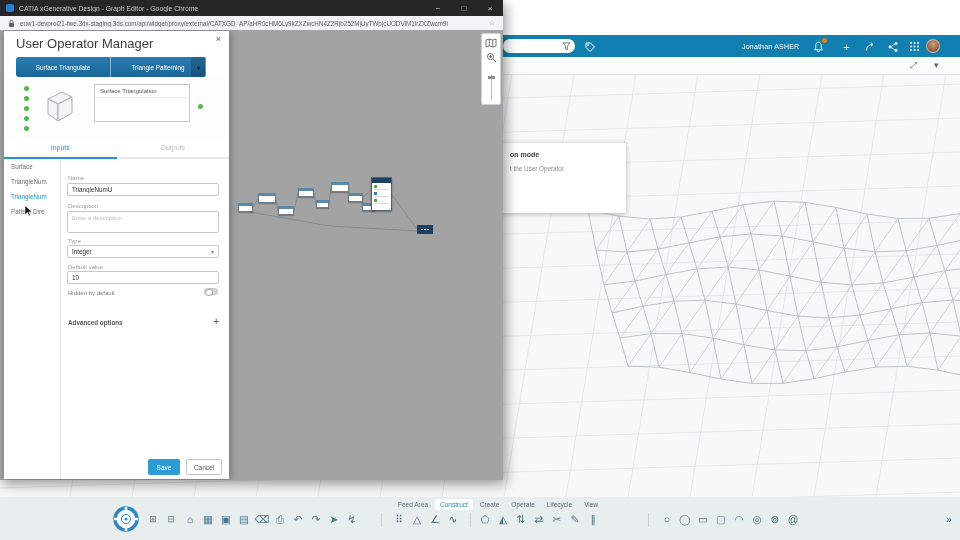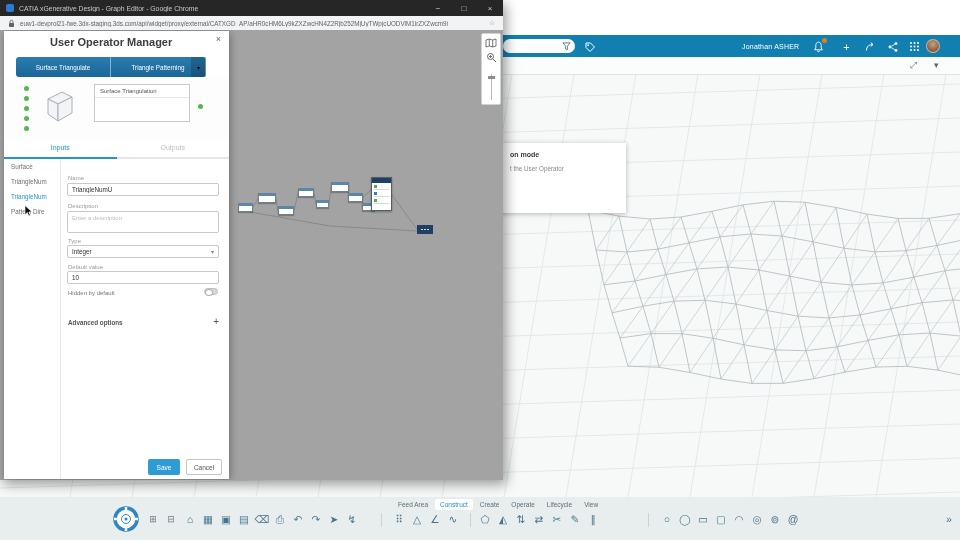--- a/index.html
+++ b/index.html
@@ -48,21 +48,21 @@
   .bignode .row{height:4px;margin:2px 2px 0 2px;border-bottom:1px solid #d9d9d9;position:relative;}
   .bignode .sq{position:absolute;left:0;top:0;width:3px;height:3px;}
   .darknode{position:absolute;left:417px;top:195px;width:16px;height:9px;background:#1d4063;display:flex;align-items:center;justify-content:center;gap:1px;}
   .darknode i{display:block;width:2px;height:1px;background:#cfd8e2;}
   .ztool{position:absolute;left:481px;top:3px;width:20px;height:72px;background:#fff;border:1px solid #cdd2d4;border-radius:2px;box-sizing:border-box;}
   .ztool .zi{display:flex;justify-content:center;margin-top:4px;}
   .ztrack{position:absolute;left:9px;top:40px;width:1px;height:26px;background:#b9b9b9;}
   .zhandle{position:absolute;left:6px;top:42px;width:7px;height:3px;background:#8f8f8f;}
   
   .dialog{position:absolute;left:4px;top:1px;width:225px;height:448px;background:#fff;box-shadow:1px 1px 8px rgba(0,0,0,.35);}
-  .dtitle{position:absolute;left:12px;top:5px;font-size:11px;font-weight:bold;color:#3c3c3c;margin-left:34px;}
+  .dtitle{position:absolute;left:12px;top:5px;font-size:13px;font-weight:normal;color:#3c3c3c;}
   .dclose{position:absolute;right:8px;top:3px;font-size:9px;color:#666;cursor:default;}
   .optabs{position:absolute;left:12px;top:26px;width:190px;height:20px;display:flex;background:linear-gradient(#2a7cb0,#1b6698);border-radius:3px;color:#fff;font-size:6.3px;align-items:stretch;overflow:hidden;}
   .optab{flex:1;display:flex;align-items:center;justify-content:center;border-right:1px solid rgba(255,255,255,.45);white-space:nowrap;}
   .opcaret{width:15px;display:flex;align-items:center;justify-content:center;background:rgba(0,0,0,.18);font-size:6px;}
   .preview{position:absolute;left:0;top:46px;width:225px;height:62px;background:#fdfdfd;}
   .gdot{position:absolute;width:5px;height:5px;border-radius:50%;background:#56b54e;}
   .pcard{position:absolute;left:90px;top:7px;width:96px;height:38px;background:#fff;border:1px solid #c8c8c8;box-sizing:border-box;}
   .pcard .ct{font-size:6px;color:#555;padding:3px 0 0 5px;white-space:nowrap;}
   .pcard .cl{height:1px;background:#e6e6e6;margin:3px 0 0 0;}
   .dtabs{position:absolute;left:0;top:108px;width:225px;height:20px;display:flex;}

